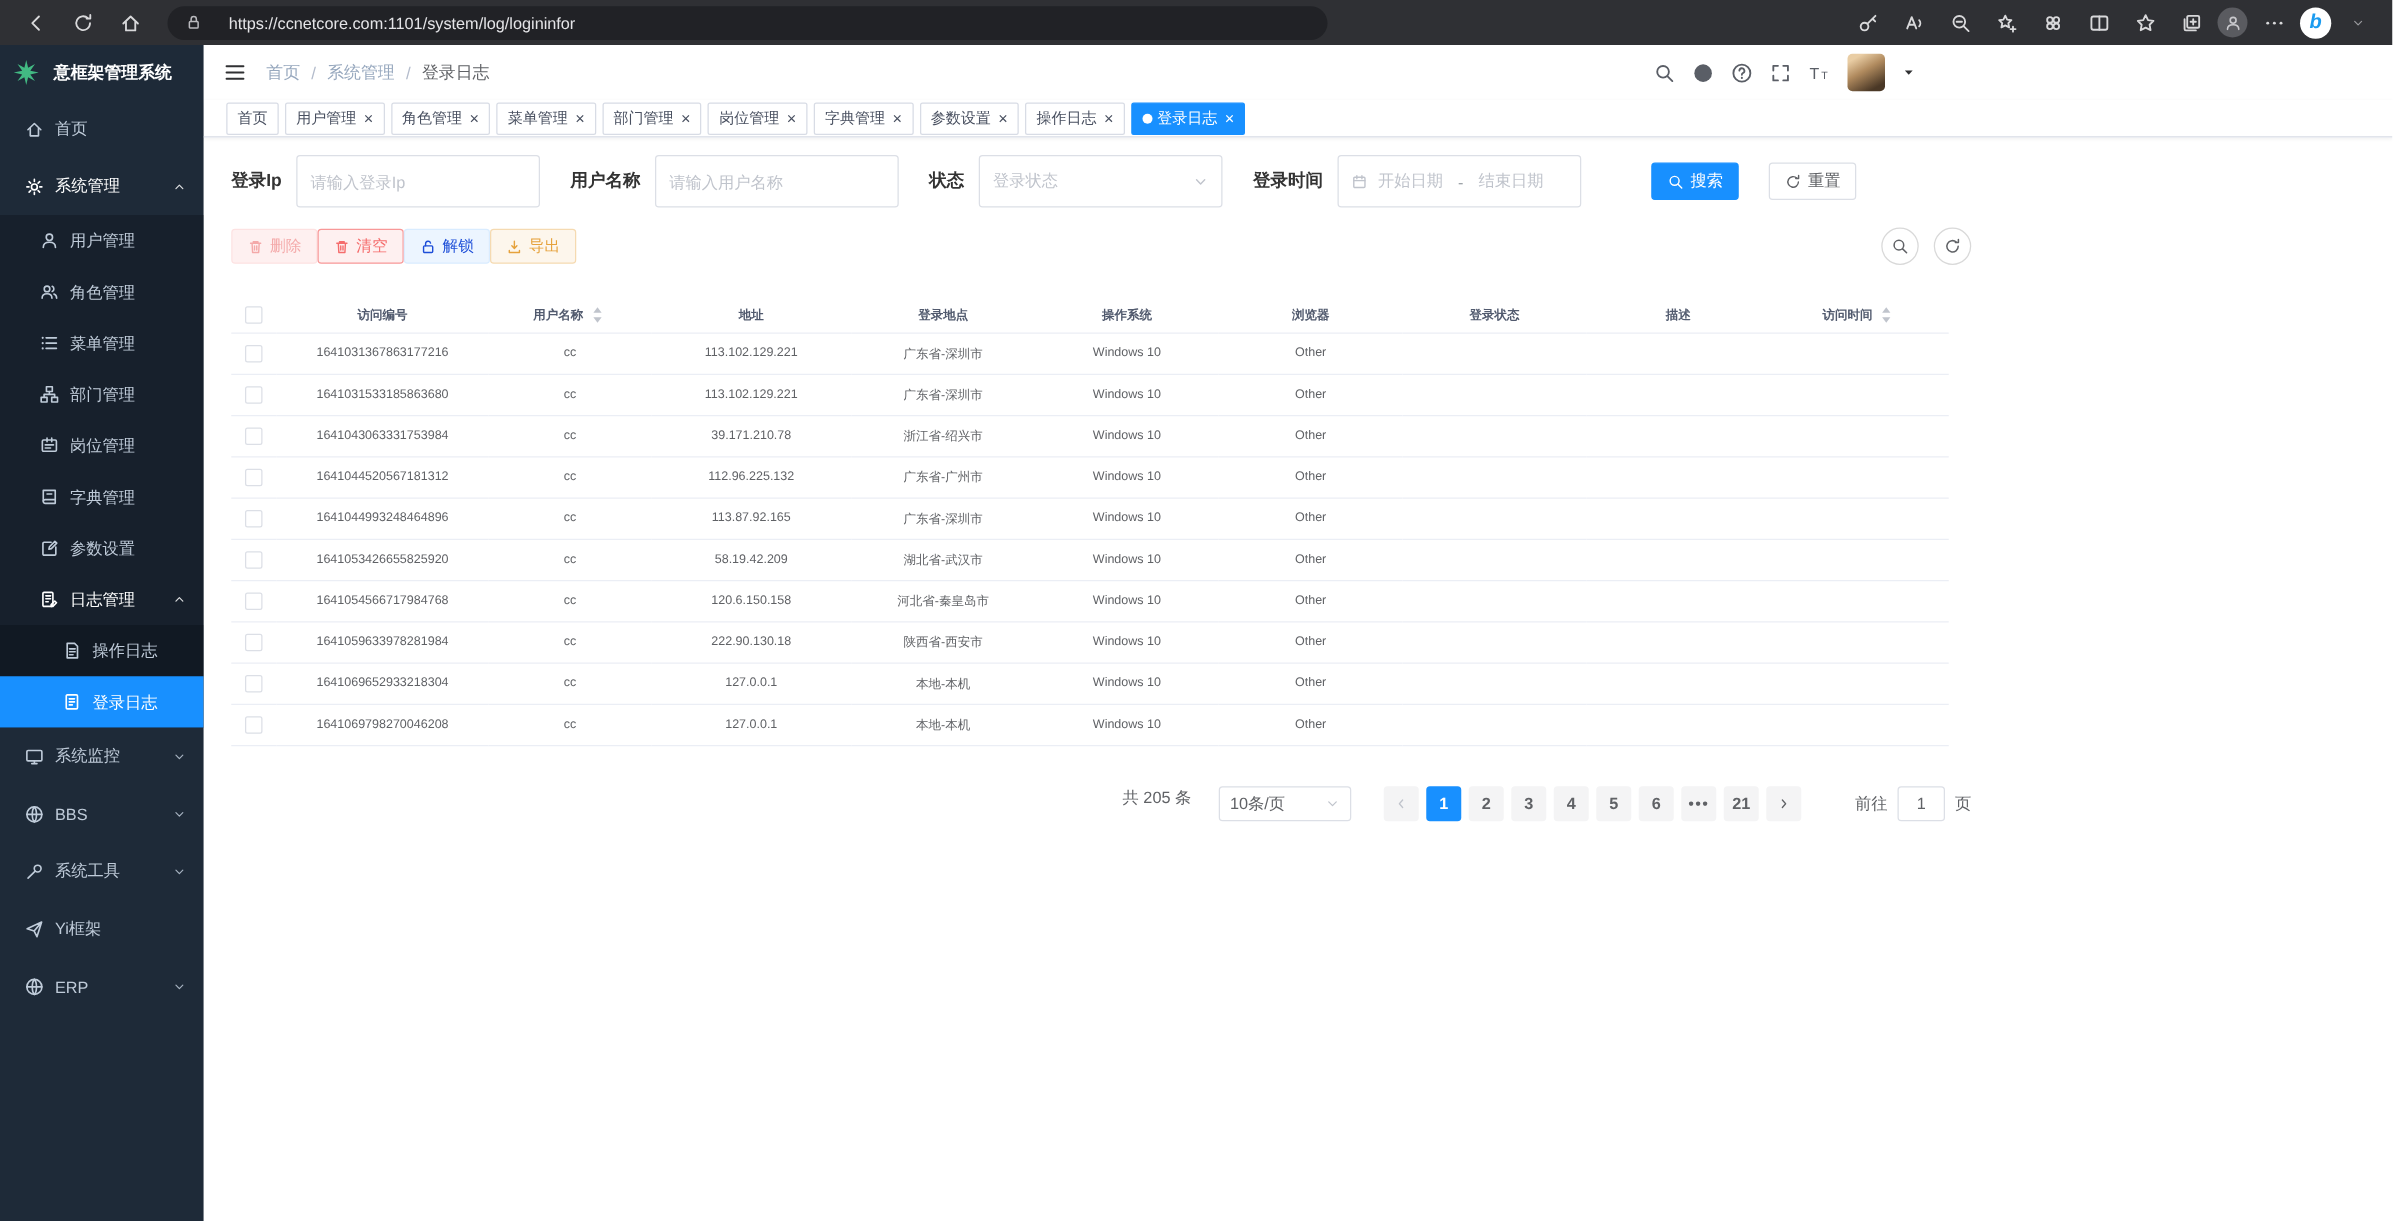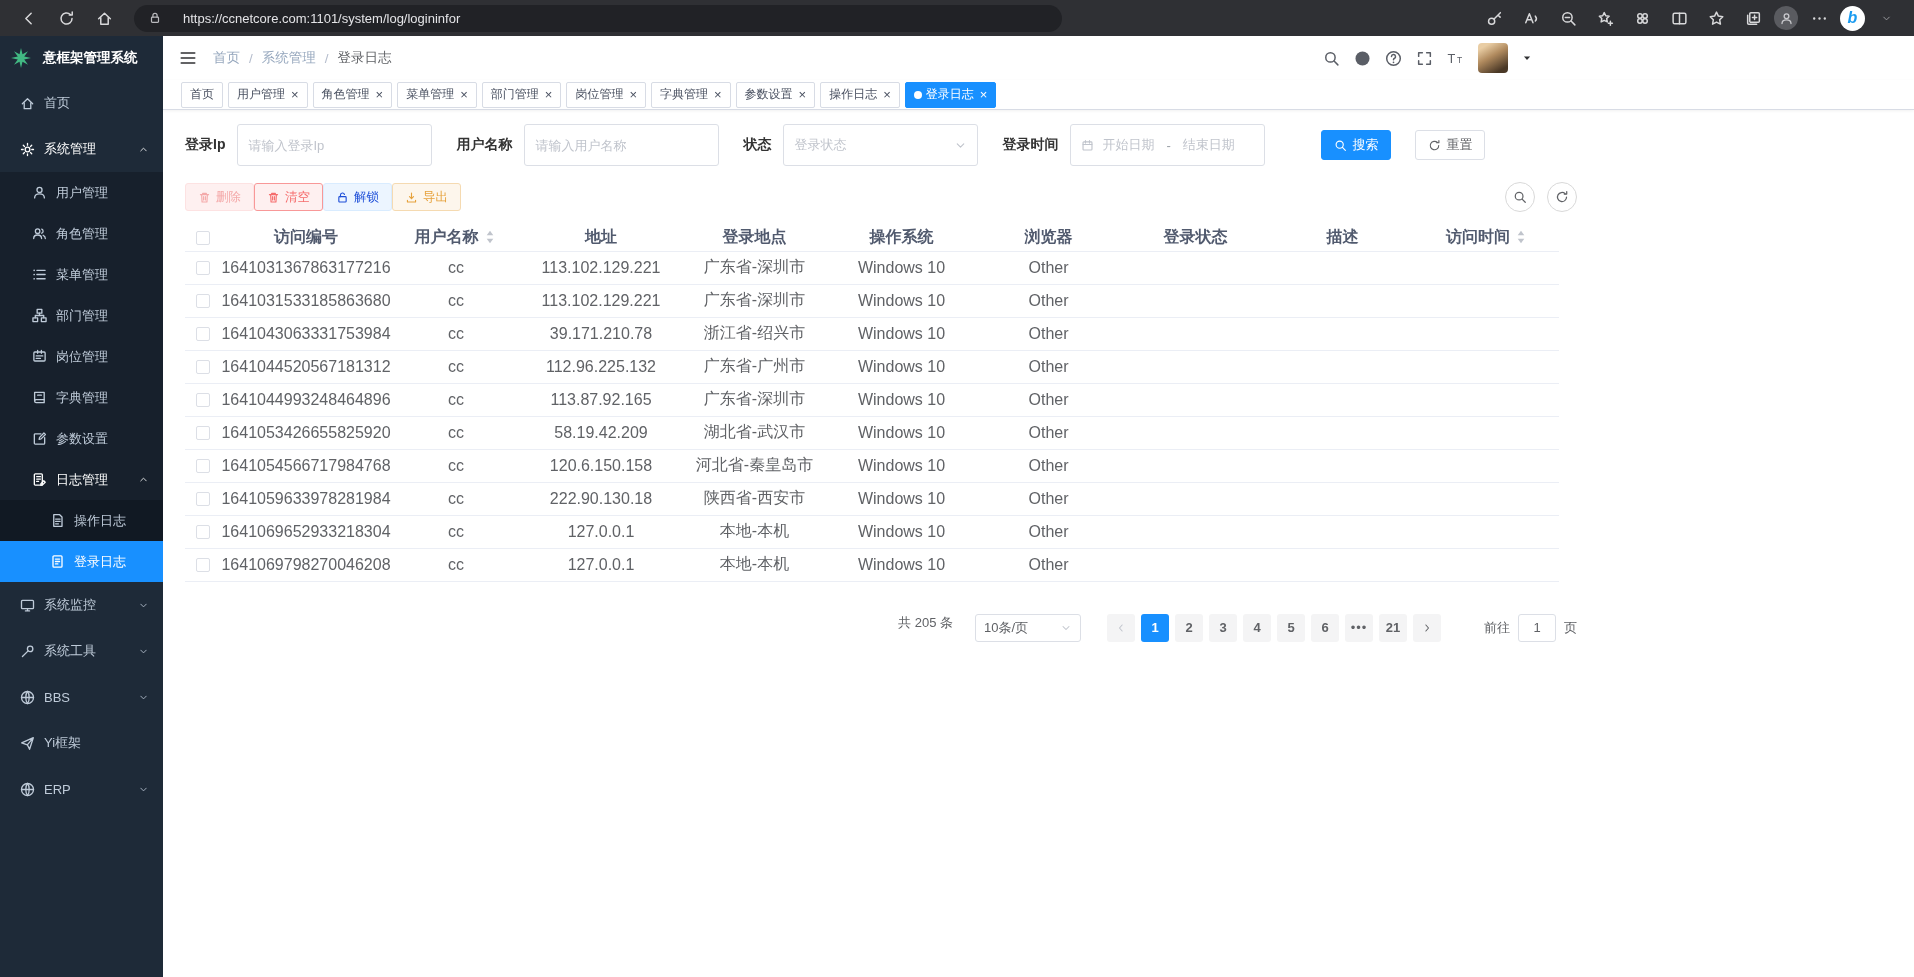--- a/index.html
+++ b/index.html
@@ -83,21 +83,21 @@
 .tbtn svg{width:13px;height:13px}
 .tbtn.danger-dis{background:#fef0f0;border-color:#fde2e2;color:#f4a9a9}
 .tbtn.danger{background:#fef0f0;border-color:#f89898;color:#f56c6c}
 .tbtn.primary-dis{background:#ecf5ff;border-color:#d9ecff;color:#1d4ed8}
 .tbtn.warning{background:#fdf6ec;border-color:#f5dab1;color:#e6a23c}
 .tool-right{margin-left:auto;display:flex;gap:12px}
 .circle-btn{width:30px;height:30px;border-radius:50%;border:1px solid #d9d9d9;background:#fff;display:flex;align-items:center;justify-content:center;color:#606266;cursor:pointer}
 .circle-btn svg{width:14px;height:14px}
 
 
-.grid{border-collapse:collapse;width:1374px;table-layout:fixed;font-size:16px;margin-top:12px}
+.grid{border-collapse:collapse;width:1374px;table-layout:fixed;font-size:10px;margin-top:27px}
 .grid th{height:27px;font-weight:bold;color:#515a6e;border-bottom:1px solid #ebeef5;text-align:center;white-space:nowrap}
 .grid td{height:33px;color:#606266;border-bottom:1px solid #ebeef5;text-align:center;white-space:nowrap;overflow:hidden}
 .grid th:nth-child(1),.grid td:nth-child(1){width:36px}
 .grid th:nth-child(2),.grid td:nth-child(2){width:170px}
 .grid th:nth-child(3),.grid td:nth-child(3){width:130px}
 .grid th:nth-child(4),.grid td:nth-child(4){width:160px}
 .grid th:nth-child(5),.grid td:nth-child(5){width:147px}
 .grid th:nth-child(6),.grid td:nth-child(6){width:147px}
 .grid th:nth-child(7),.grid td:nth-child(7){width:147px}
 .grid th:nth-child(8),.grid td:nth-child(8){width:147px}
@@ -341,34 +341,34 @@
             <rect x="1.6" y="2.6" width="12.8" height="8.8" rx="1"></rect>
             <path d="M5.8 13.8 H10.2 M8 11.4 V13.8"></path>
           </svg>
           <span class="mi-label">系统监控</span>
           <svg viewBox="0 0 16 16" class="icon mi-caret">
             <path d="M4 6 L8 10 L12 6"></path>
           </svg>
         </div>
         <div class="menu-item lvl0">
           <svg viewBox="0 0 16 16" class="icon mi-icon">
+            <circle cx="8" cy="8" r="6.4"></circle>
+            <path d="M1.6 8 H14.4 M8 1.6 C10.4 4.2 10.4 11.8 8 14.4 C5.6 11.8 5.6 4.2 8 1.6"></path>
+          </svg>
+          <span class="mi-label">BBS</span>
+          <svg viewBox="0 0 16 16" class="icon mi-caret">
+            <path d="M4 6 L8 10 L12 6"></path>
+          </svg>
+        </div>
+        <div class="menu-item lvl0">
+          <svg viewBox="0 0 16 16" class="icon mi-icon">
             <circle cx="10.8" cy="5.2" r="2.9"></circle>
             <path d="M8.7 7.3 L2.6 13.4"></path>
           </svg>
           <span class="mi-label">系统工具</span>
-          <svg viewBox="0 0 16 16" class="icon mi-caret">
-            <path d="M4 6 L8 10 L12 6"></path>
-          </svg>
-        </div>
-        <div class="menu-item lvl0">
-          <svg viewBox="0 0 16 16" class="icon mi-icon">
-            <circle cx="8" cy="8" r="6.4"></circle>
-            <path d="M1.6 8 H14.4 M8 1.6 C10.4 4.2 10.4 11.8 8 14.4 C5.6 11.8 5.6 4.2 8 1.6"></path>
-          </svg>
-          <span class="mi-label">BBS</span>
           <svg viewBox="0 0 16 16" class="icon mi-caret">
             <path d="M4 6 L8 10 L12 6"></path>
           </svg>
         </div>
         <div class="menu-item lvl0">
           <svg viewBox="0 0 16 16" class="icon mi-icon">
             <path d="M1.8 7.4 L14.2 1.8 L10.2 14.2 L7.8 9.4 Z M7.8 9.4 L14.2 1.8"></path>
           </svg>
           <span class="mi-label">Yi框架</span>
         </div>

